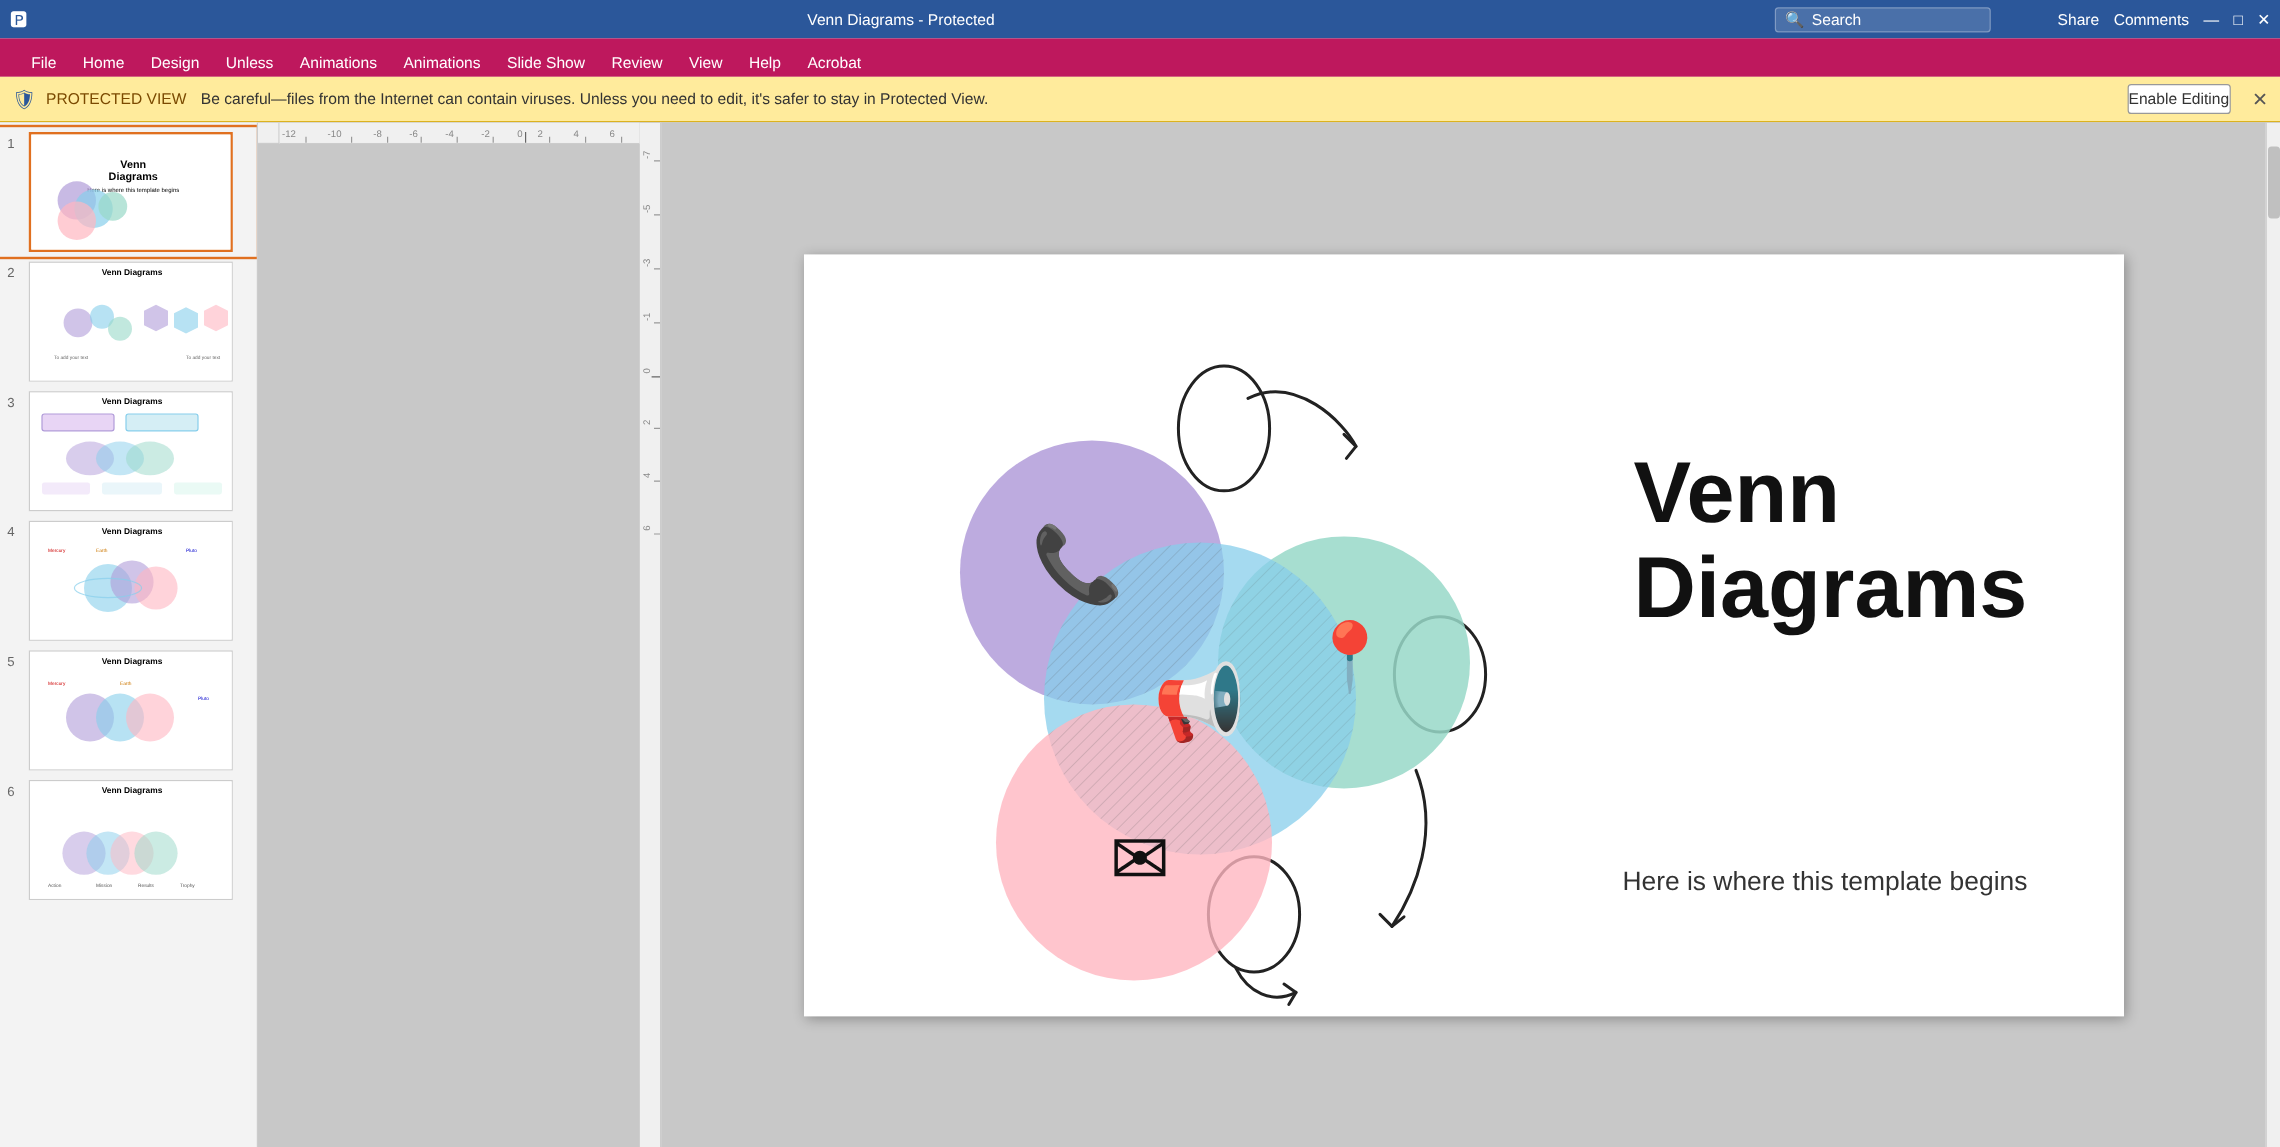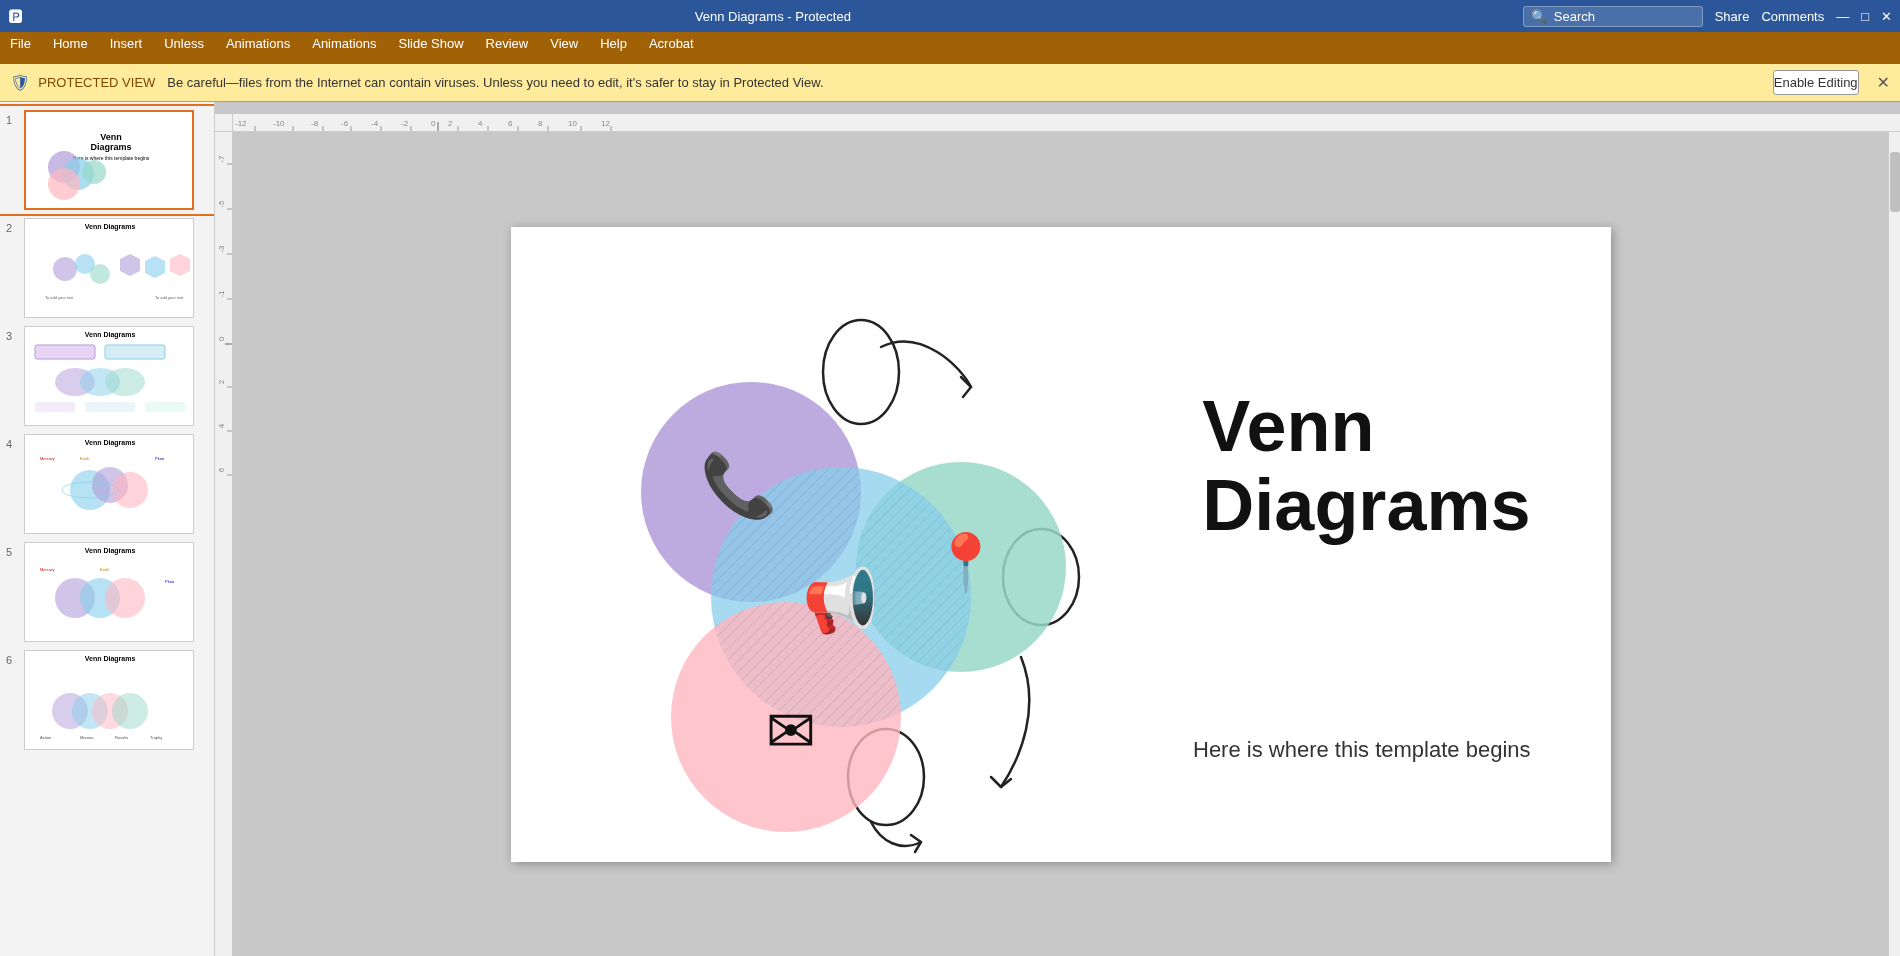--- a/index.html
+++ b/index.html
@@ -17,24 +17,24 @@
       font-size: 13px;
     }
     .title-bar-left { display: flex; align-items: center; gap: 8px; }
     .title-bar-center { flex: 1; text-align: center; font-size: 13px; }
     .title-bar-right { display: flex; align-items: center; gap: 12px; font-size: 13px; }
     .title-bar-right span { cursor: pointer; }
 
     
     .menu-bar {
       height: 32px;
-      background: #a16207;
-      display: flex;
-      align-items: flex-start;
-      padding: 0 0;
+      background: #be185d;
+      display: flex;
+      align-items: flex-end;
+      padding: 0 16px;
       gap: 2px;
     }
     .menu-item {
       color: white;
       font-size: 13px;
       padding: 4px 10px;
       cursor: pointer;
       border-radius: 3px;
     }
 
@@ -120,24 +120,23 @@
       overflow: hidden;
       position: relative;
       flex-shrink: 0;
     }
     .slide-item.active .slide-thumb { border: 2px solid #e07020; }
 
     
     .canvas-area {
       flex: 1;
       display: flex;
-      flex-direction: column;
+      flex-direction: row;
       background: #c8c8c8;
       overflow: hidden;
-      margin-top: 12px;
     }
     .ruler-row {
       display: flex;
       height: 18px;
     }
     .corner-box {
       width: 18px;
       height: 18px;
       background: #f0f0f0;
       border-right: 1px solid #ccc;
@@ -246,32 +245,32 @@
 <div class="title-bar">
   <div class="title-bar-left">
     <span style="font-size:16px;">🅿</span>
   </div>
   <div class="title-bar-center">Venn Diagrams - Protected</div>
   <div class="title-bar-right">
     <div class="search-bar">
       <span>🔍</span>
       <span>Search</span>
     </div>
-    <span style="cursor:pointer;">Share</span>
+    <span style="cursor:pointer;margin-left:44px;">Share</span>
     <span style="cursor:pointer;">Comments</span>
     <span>—</span>
     <span>□</span>
     <span>✕</span>
   </div>
 </div>
 
 <div class="menu-bar">
   <div class="menu-item">File</div>
   <div class="menu-item">Home</div>
-  <div class="menu-item">Insert</div>
+  <div class="menu-item">Design</div>
   <div class="menu-item">Unless</div>
   <div class="menu-item">Animations</div>
   <div class="menu-item">Animations</div>
   <div class="menu-item">Slide Show</div>
   <div class="menu-item">Review</div>
   <div class="menu-item">View</div>
   <div class="menu-item">Help</div>
   <div class="menu-item">Acrobat</div>
 </div>
 

